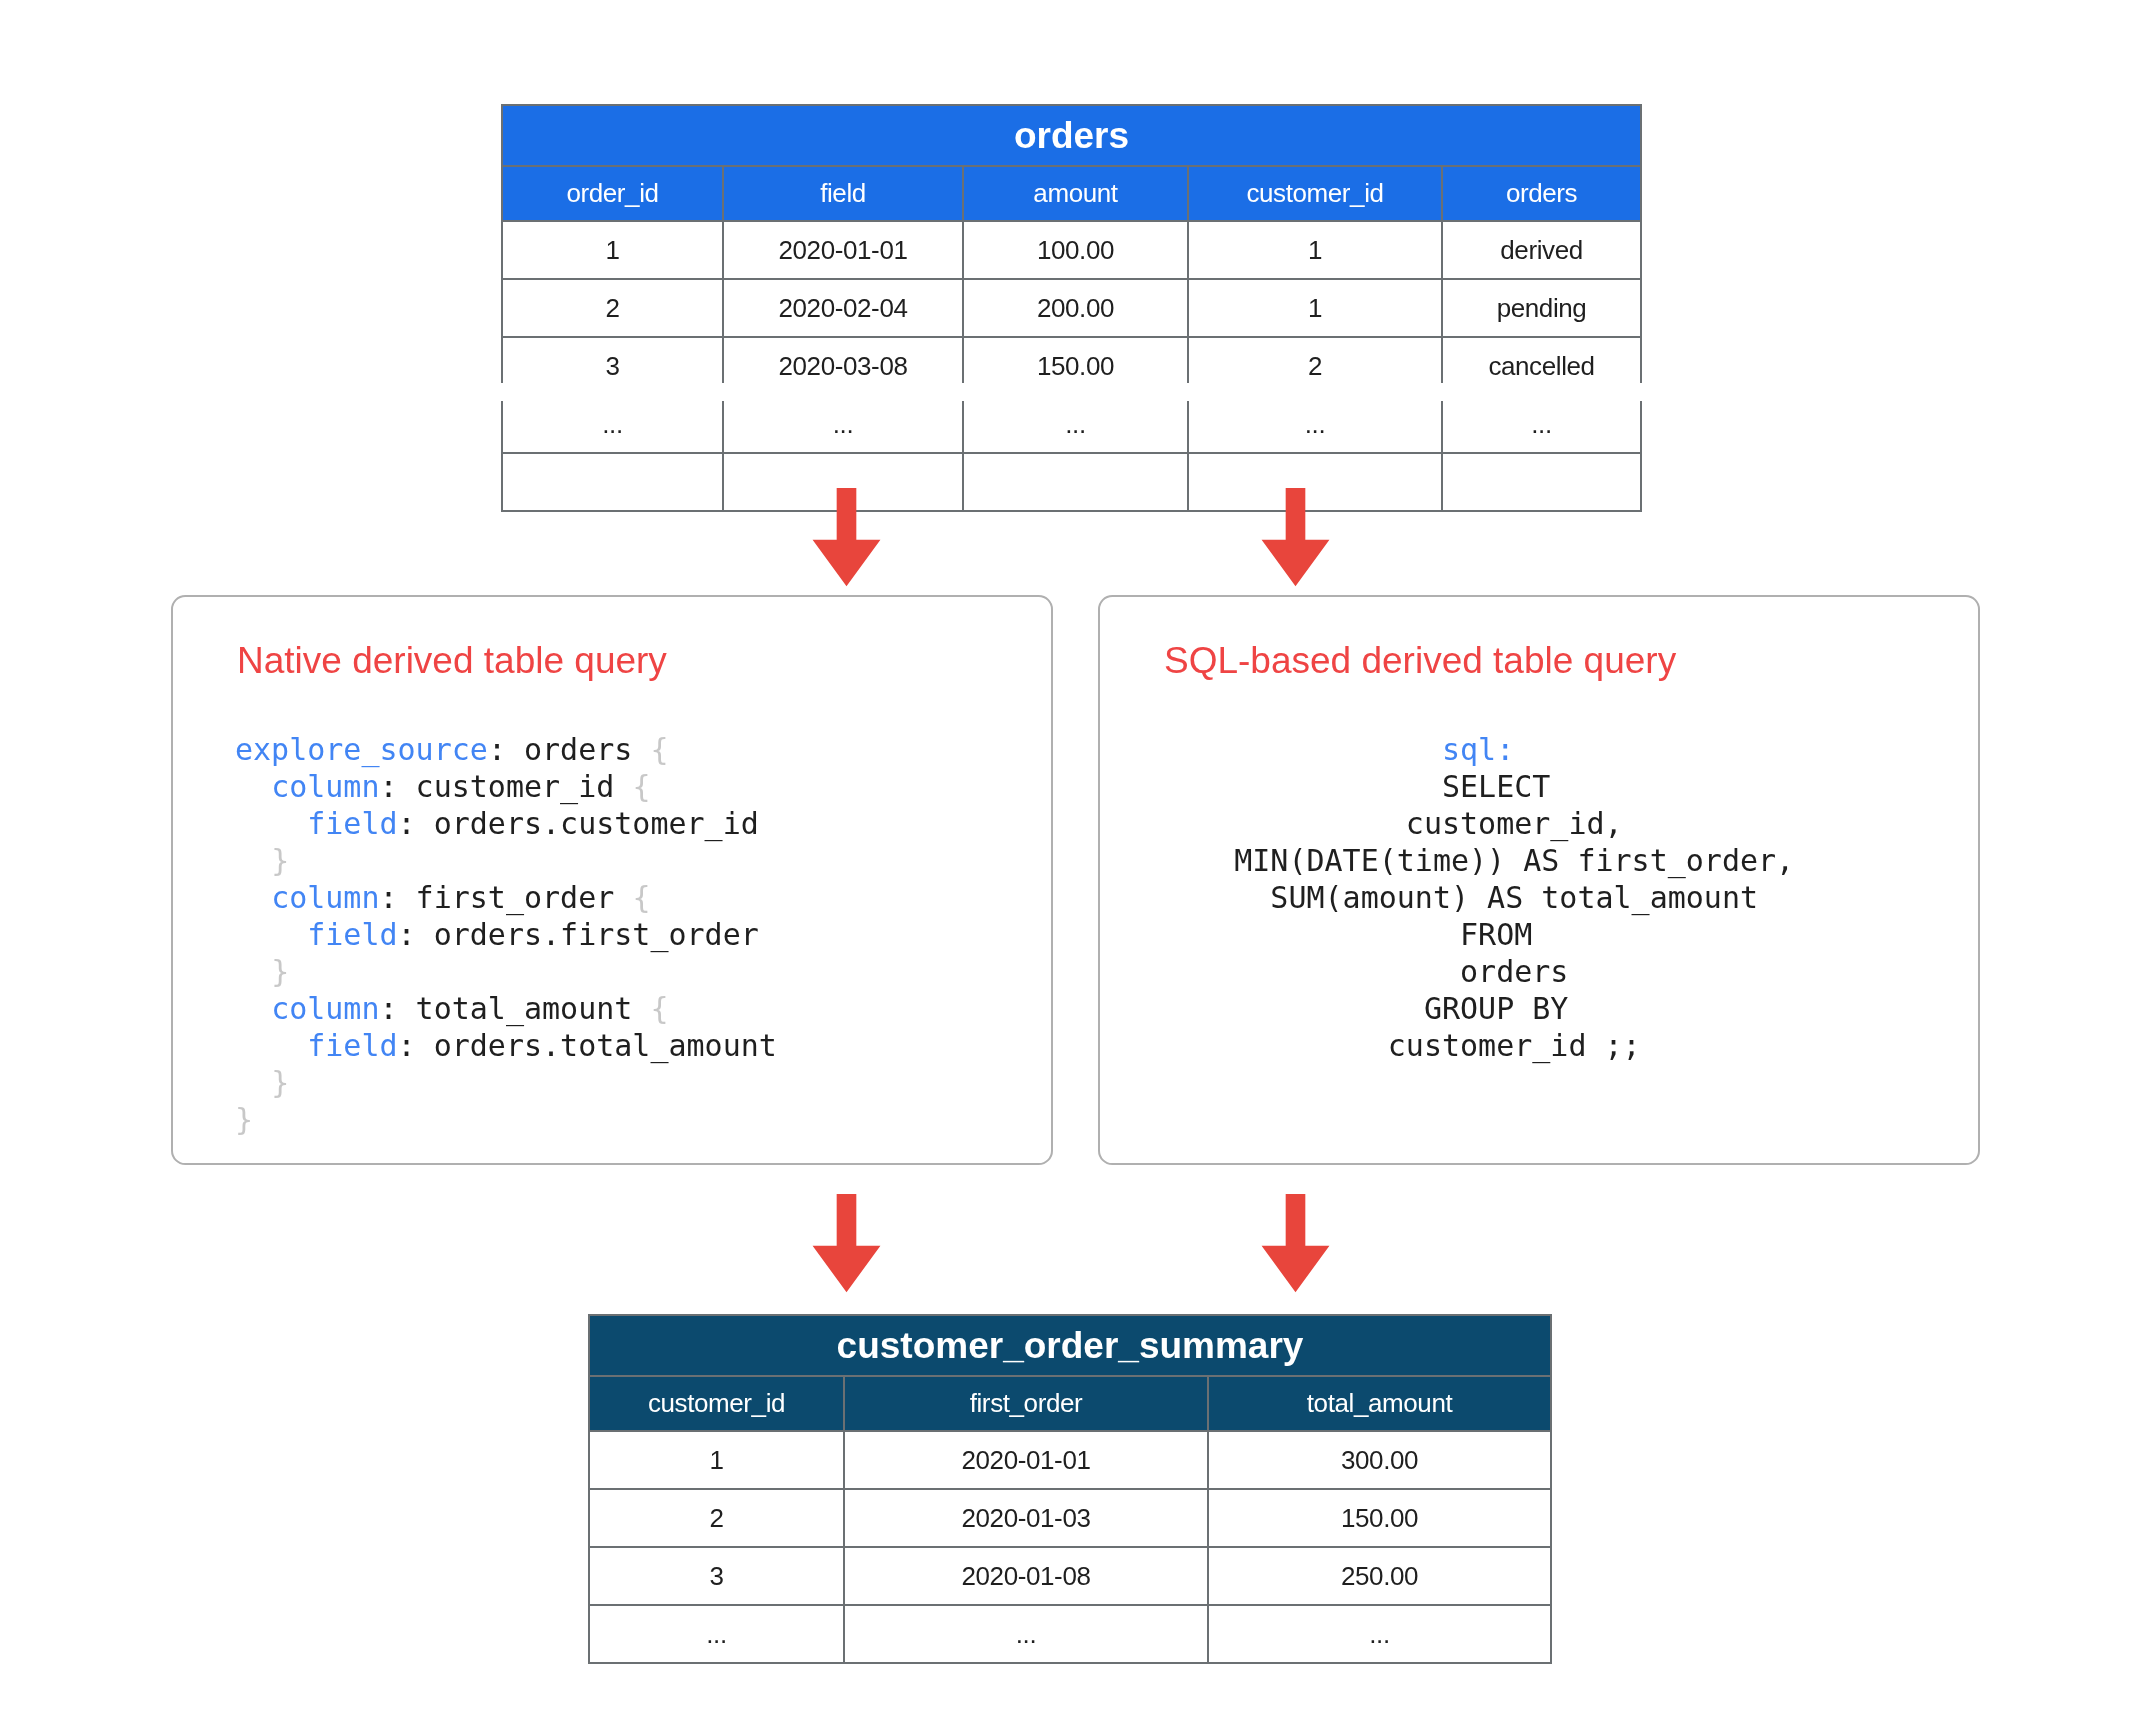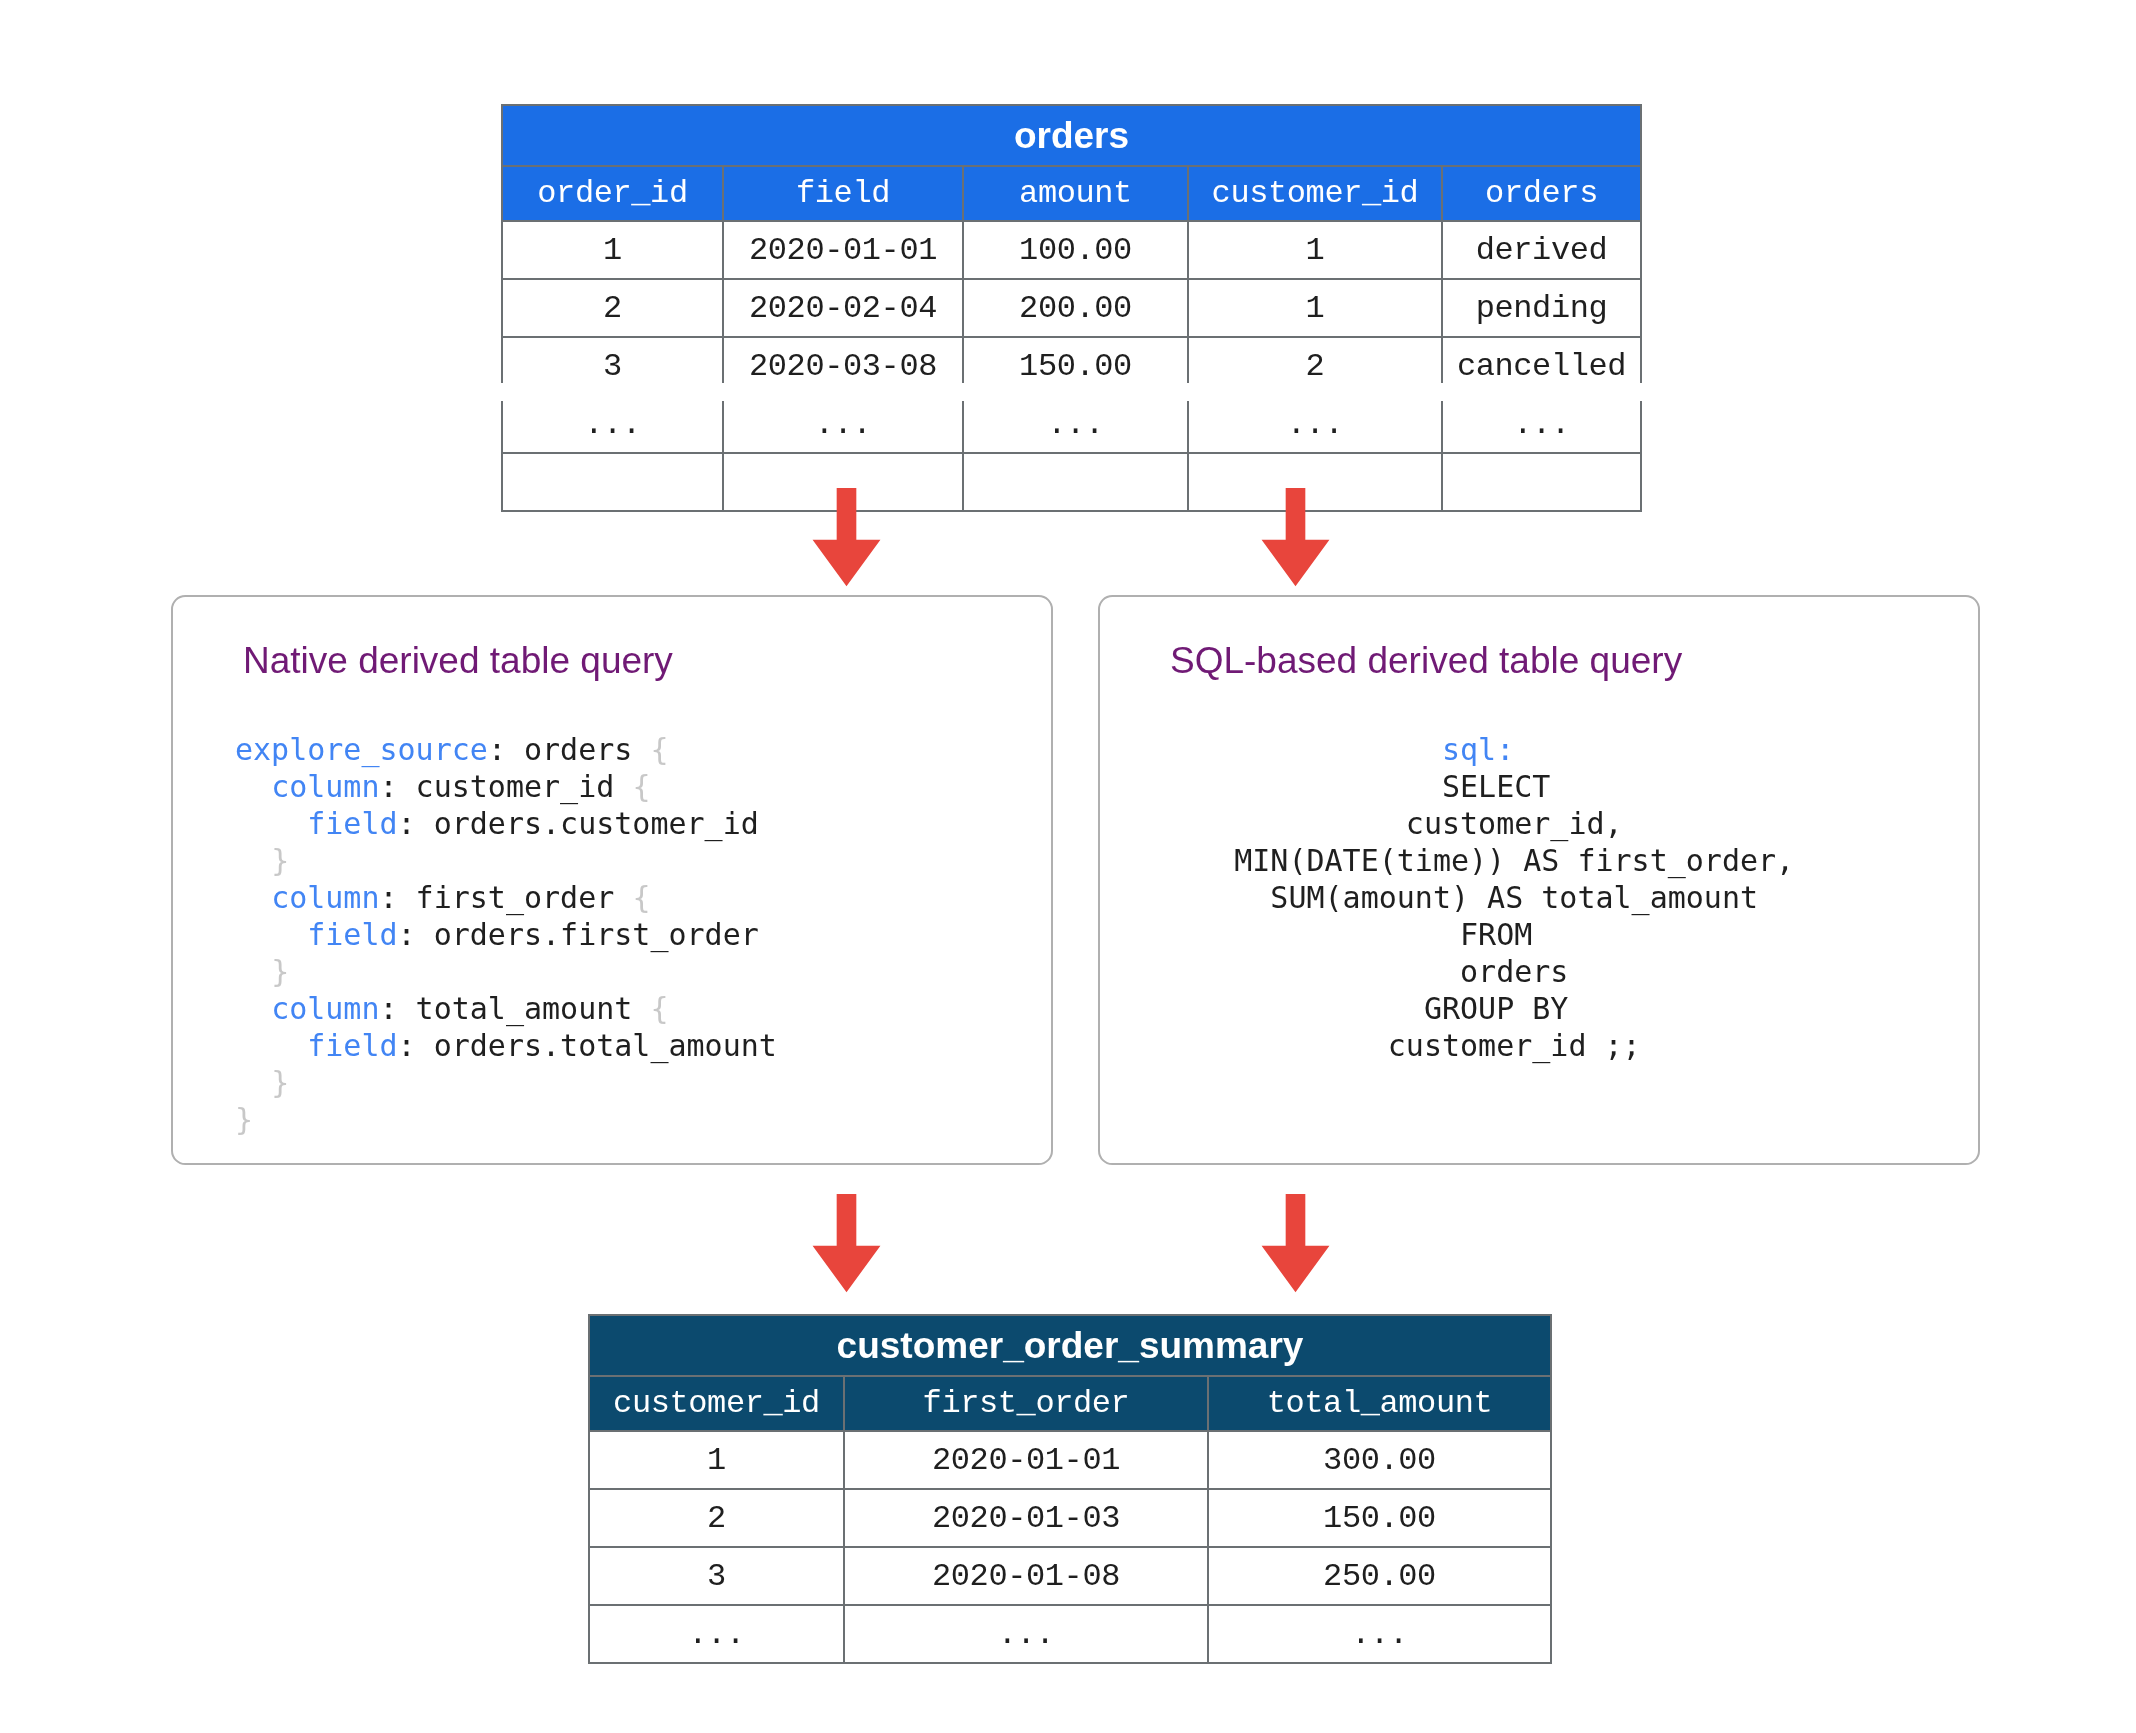--- a/index.html
+++ b/index.html
@@ -30,22 +30,22 @@
     table-layout: fixed;
     border: 2.7px solid #6b7073;
     background: #ffffff;
   }
   .tbl td, .tbl th {
     border: 2.7px solid #6b7073;
     padding: 0;
     margin: 0;
     text-align: center;
     vertical-align: middle;
-    font-family: Liberation Mono, monospace;
-    font-size: 32px;
+    font-family: Liberation Sans, sans-serif;
+    font-size: 26px;
     color: #1f1f1f;
     height: 58px;
     letter-spacing: -0.4px;
   }
   .tbl .title-cell {
     font-family: "Liberation Sans", sans-serif;
     font-weight: bold;
     font-size: 37px;
     color: #ffffff;
     height: 61px;
@@ -82,23 +82,22 @@
   }
   #panel-native { left: 171px; top: 595px; width: 882px; height: 570px; }
   #panel-sql    { left: 1098px; top: 595px; width: 882px; height: 570px; text-align: center; }
 
   .panel-title {
     position: absolute;
     left: 64px;
     top: 43px;
     font-family: "Liberation Sans", sans-serif;
     font-size: 37px;
-    color: #701a75;
+    color: #ef4444;
     white-space: nowrap;
-    margin-left: 6px;
   }
   .code-block {
     position: absolute;
     left: 62px;
     top: 134px;
     font-family: "DejaVu Sans Mono", monospace;
     font-size: 30px;
     line-height: 37px;
     color: #1f1f1f;
     white-space: pre;

